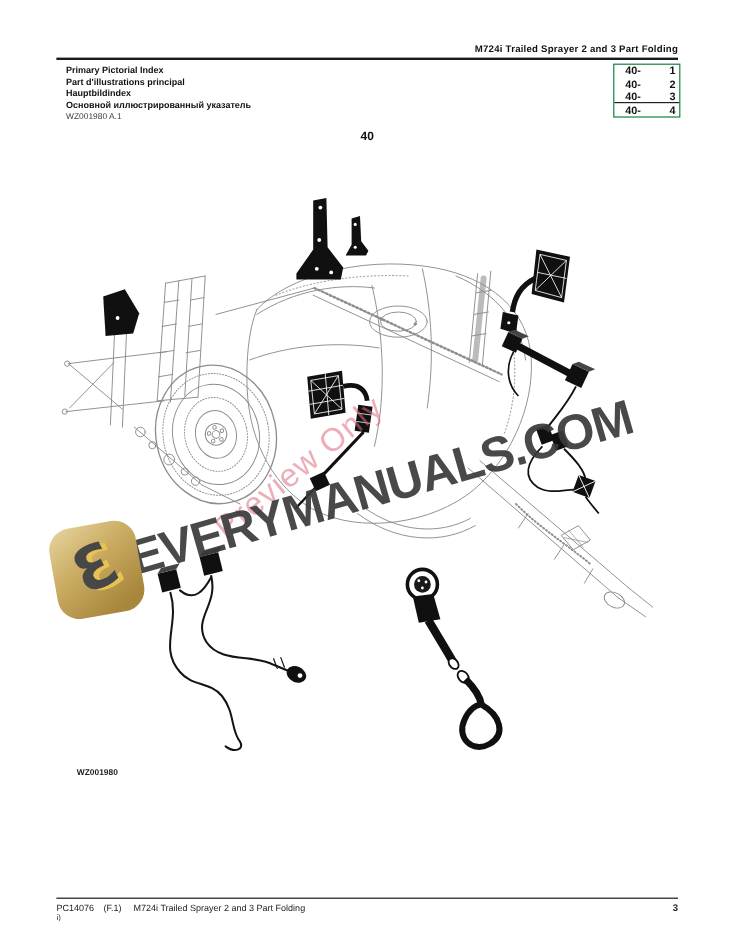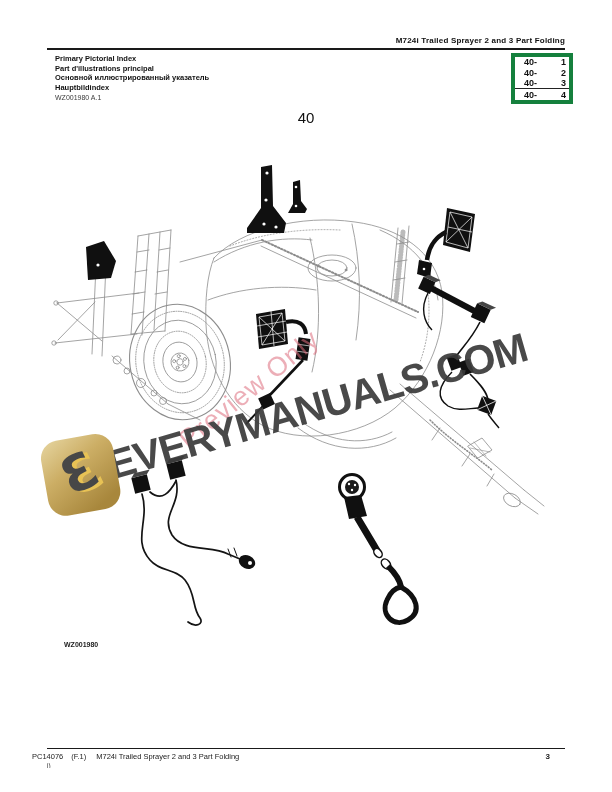--- a/index.html
+++ b/index.html
@@ -12,63 +12,63 @@
     position:absolute;top:36px;left:47px;width:518px;text-align:right;
     font-size:8px;font-weight:bold;letter-spacing:.2px;color:#111;
   }
   .rule-top{position:absolute;top:48px;left:47px;width:518px;height:1.5px;background:#1a1a1a;}
   .index-block{position:absolute;top:54px;left:55px;width:330px;}
   .index-line{font-size:7.5px;font-weight:bold;line-height:9.6px;color:#111;white-space:nowrap;}
   .fig-ref{position:absolute;top:94px;left:55px;font-size:7px;color:#3c3c3c;}
   
   .ref-table{
     position:absolute;top:53px;left:511px;width:54px;
-    border:4px solid #15803d;font-size:9px;font-weight:bold;color:#111;
+    border:1px solid #15803d;font-size:9px;font-weight:bold;color:#111;
   }
   .ref-row{display:flex;justify-content:space-between;align-items:center;height:10.4px;padding:0 3px 0 9px;}
   .ref-row.last{border-top:1px solid #222;height:11px;}
   
   .section-no{position:absolute;top:109px;left:47px;width:518px;text-align:center;
-    font-size:15px;font-weight:normal;color:#111;}
+    font-size:10px;font-weight:bold;color:#111;}
   
   .figure-svg{position:absolute;left:0;top:0;width:612px;height:792px;z-index:1;}
   .fig-label{position:absolute;top:641px;left:64px;font-size:7px;font-weight:bold;color:#222;z-index:5;}
   
   .wm-preview{
     position:absolute;left:183px;top:428px;z-index:2;transform-origin:0 50%;
     transform:rotate(-39deg);font-size:27px;font-weight:400;letter-spacing:1px;
     color:rgba(220,108,124,0.55);white-space:nowrap;
   }
   .wm-site{
     position:absolute;left:109px;top:441px;z-index:3;transform-origin:0 50%;
     transform:rotate(-16deg);font-size:41px;font-weight:bold;letter-spacing:-1px;
     color:rgba(58,58,58,0.92);white-space:nowrap;line-height:50px;
   }
   .wm-logo{position:absolute;left:30px;top:424px;z-index:4;}
   
   .rule-bottom{position:absolute;top:748px;left:47px;width:518px;height:1.2px;background:#1a1a1a;}
-  .footer-line{position:absolute;top:752px;left:32px;width:518px;display:flex;align-items:baseline;
+  .footer-line{position:absolute;top:752px;left:47px;width:518px;display:flex;align-items:baseline;
     font-size:7.5px;color:#222;}
   .footer-line .gap1{width:8px;} .footer-line .gap2{width:10px;}
   .footer-page{margin-left:auto;font-weight:bold;font-size:8px;}
   .footer-note{position:absolute;top:762px;left:47px;font-size:6.5px;color:#333;}
 </style>
 </head>
 <body>
 
 <div class="page">
 
   <div class="hdr-title">M724i Trailed Sprayer 2 and 3 Part Folding</div>
   <div class="rule-top"></div>
 
   <div class="index-block">
     <div class="index-line">Primary Pictorial Index</div>
     <div class="index-line">Part d'illustrations principal</div>
+    <div class="index-line">Hauptbildindex</div>
     <div class="index-line">Основной иллюстрированный указатель</div>
-    <div class="index-line">Hauptbildindex</div>
   </div>
   <div class="fig-ref">WZ001980 A.1</div>
 
   <div class="ref-table">
     <div class="ref-row">
       <span>40-</span>
       <span>1</span>
     </div>
     <div class="ref-row">
       <span>40-</span>

